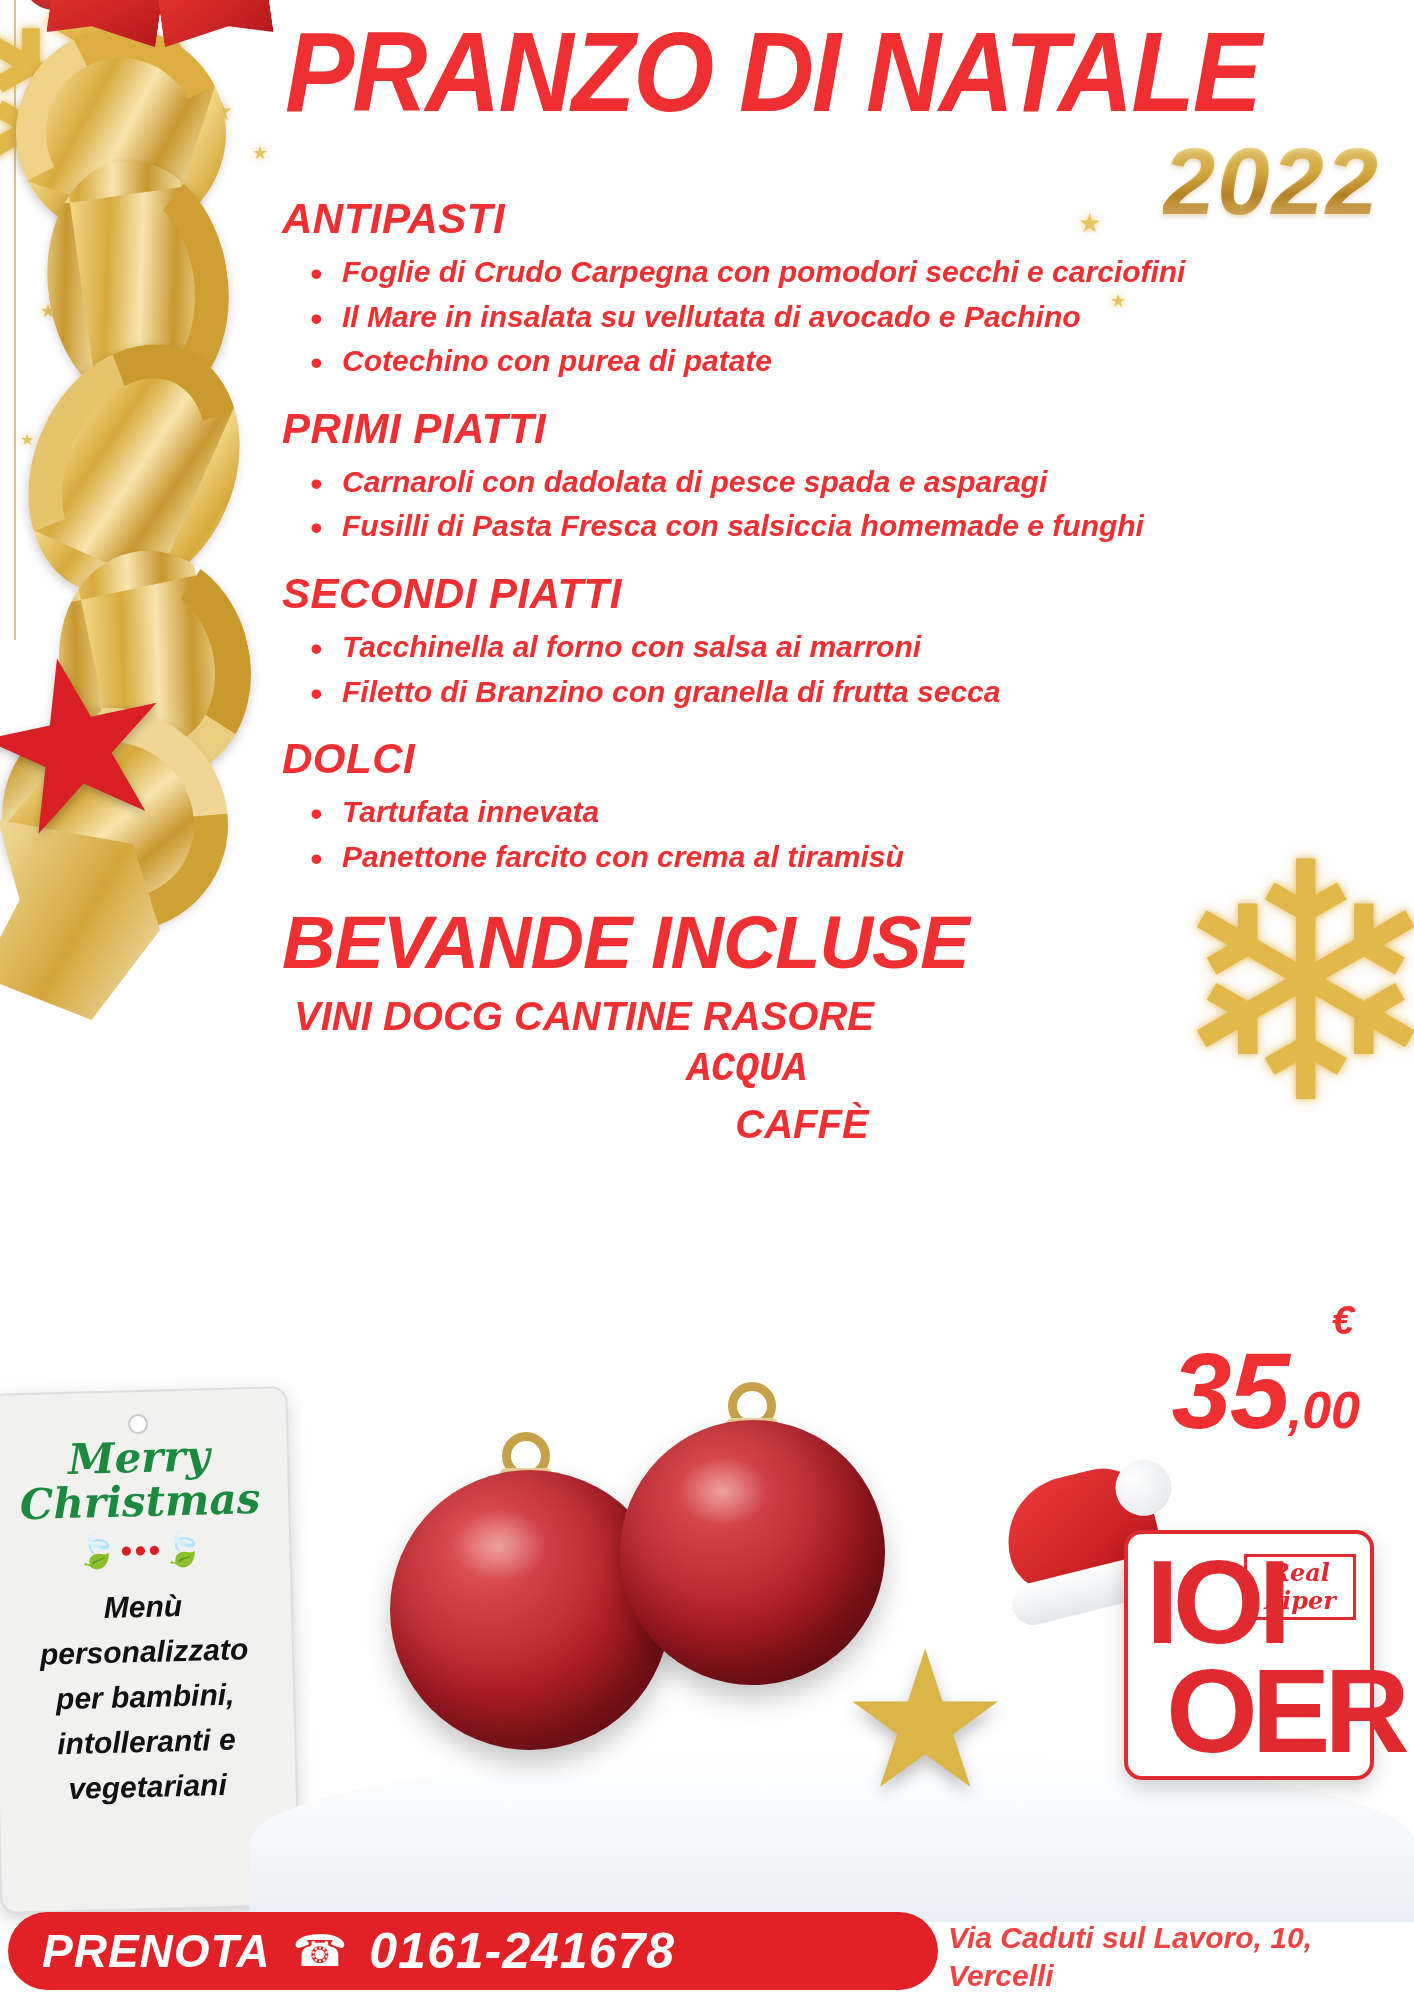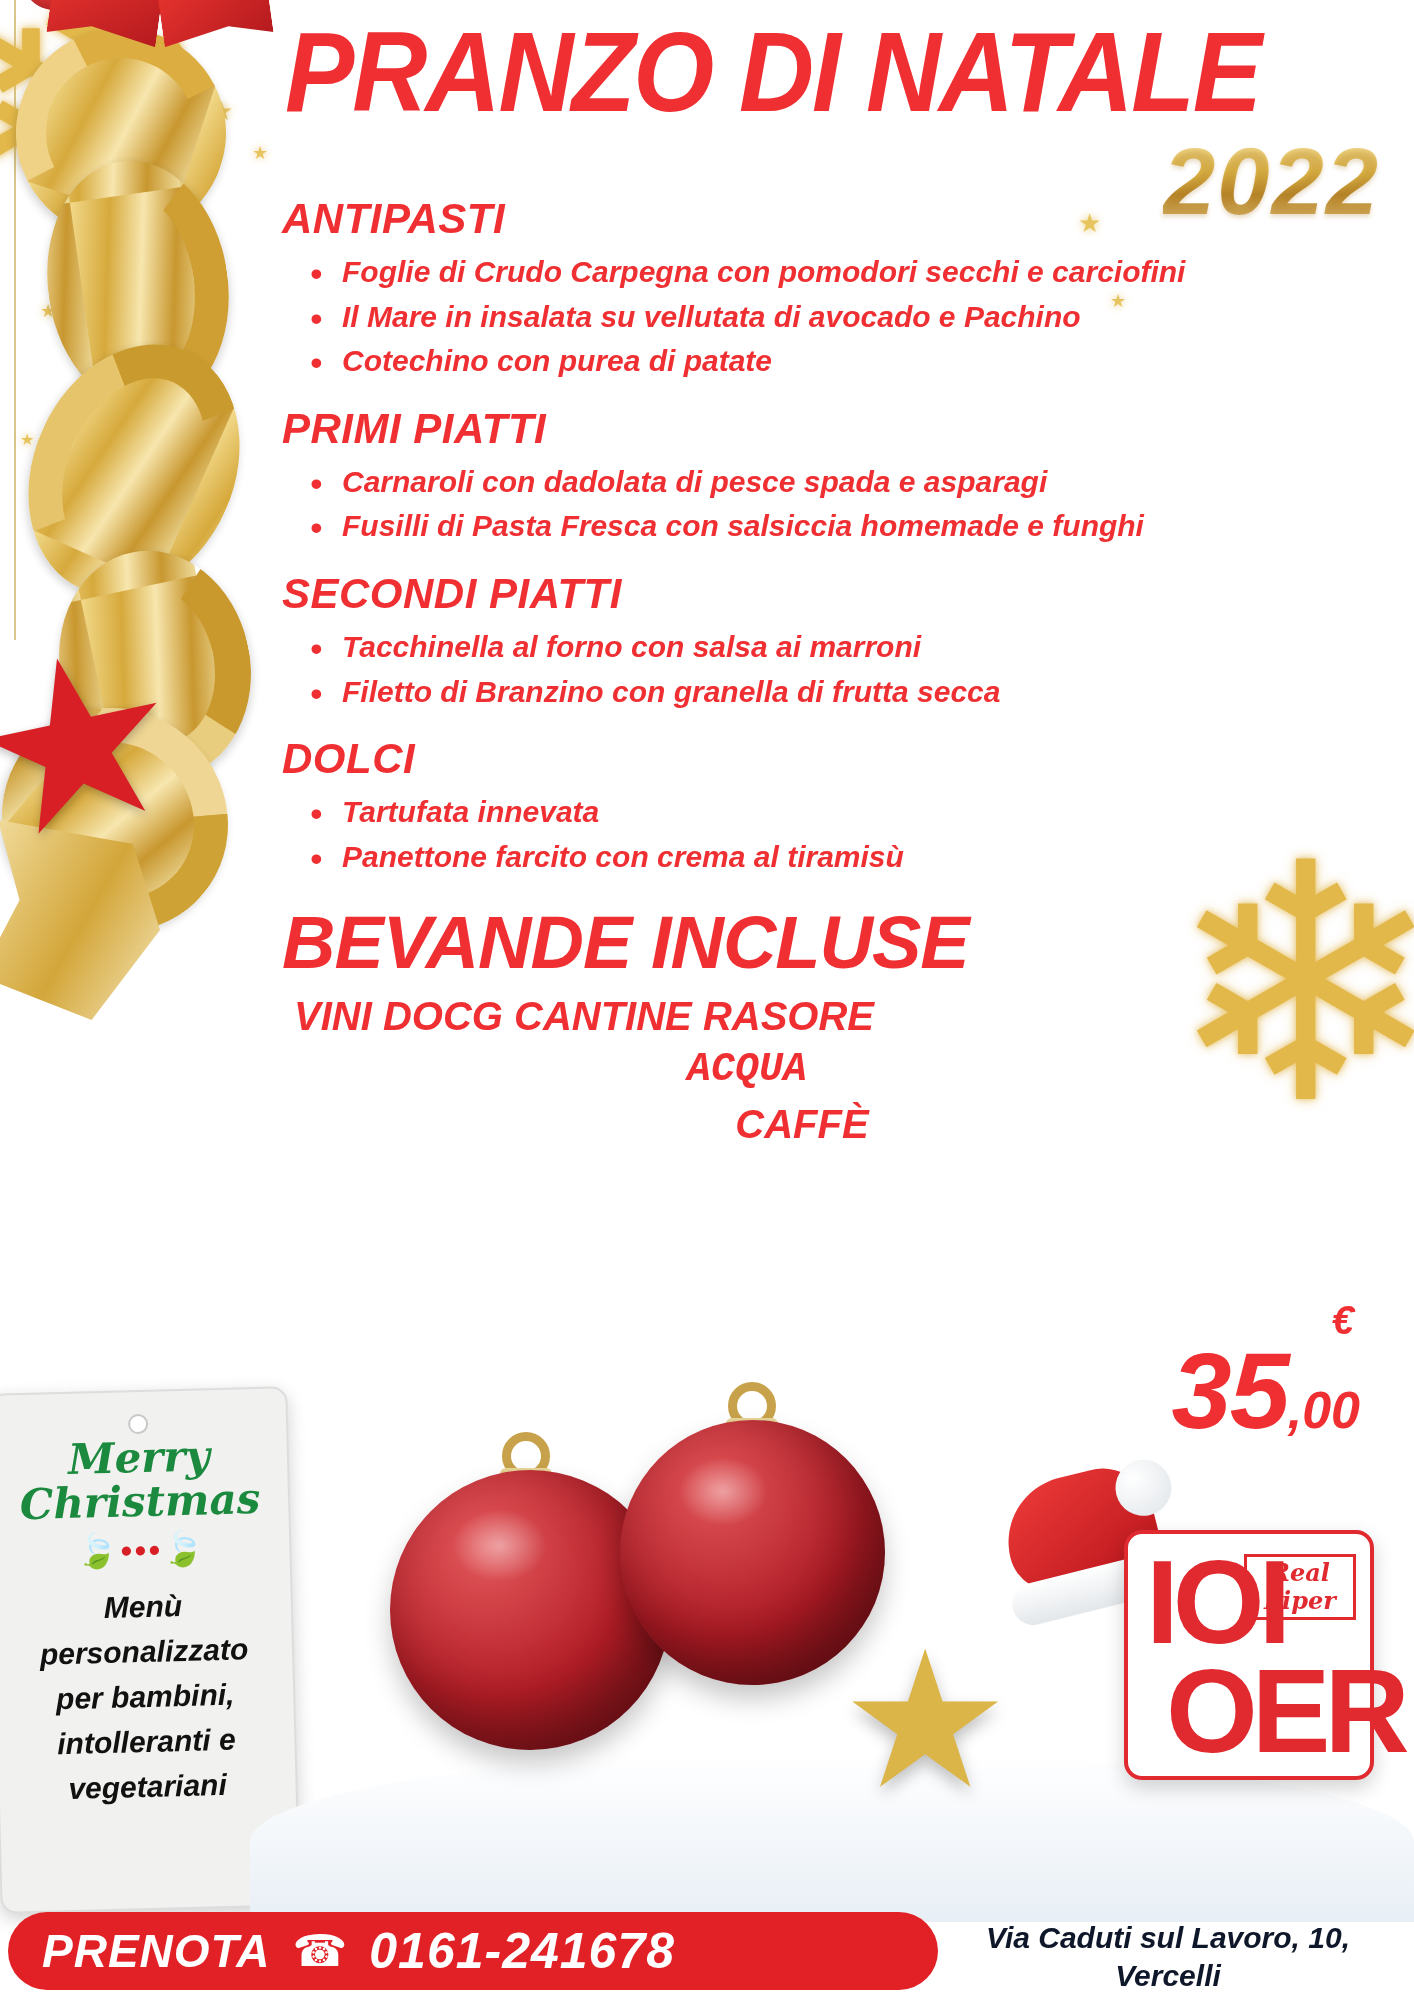--- a/index.html
+++ b/index.html
@@ -327,22 +327,22 @@
     letter-spacing: 1px;
   }
   .phone-icon { color: #fff; font-size: 44px; line-height: 1; }
   .phone-num {
     color: #ffffff; font-size: 50px; font-weight: 900; font-style: italic;
     letter-spacing: 1px;
   }
   .address {
     position: absolute; right: 26px; bottom: 6px;
     width: 440px;
-    text-align: center;
-    color: #0f172a;
+    text-align: left;
+    color: #ef4444;
     font-size: 30px;
     font-weight: 900;
     font-style: italic;
     line-height: 1.25;
   }
 </style>
 </head>
 <body>
 
 <div class="poster">

